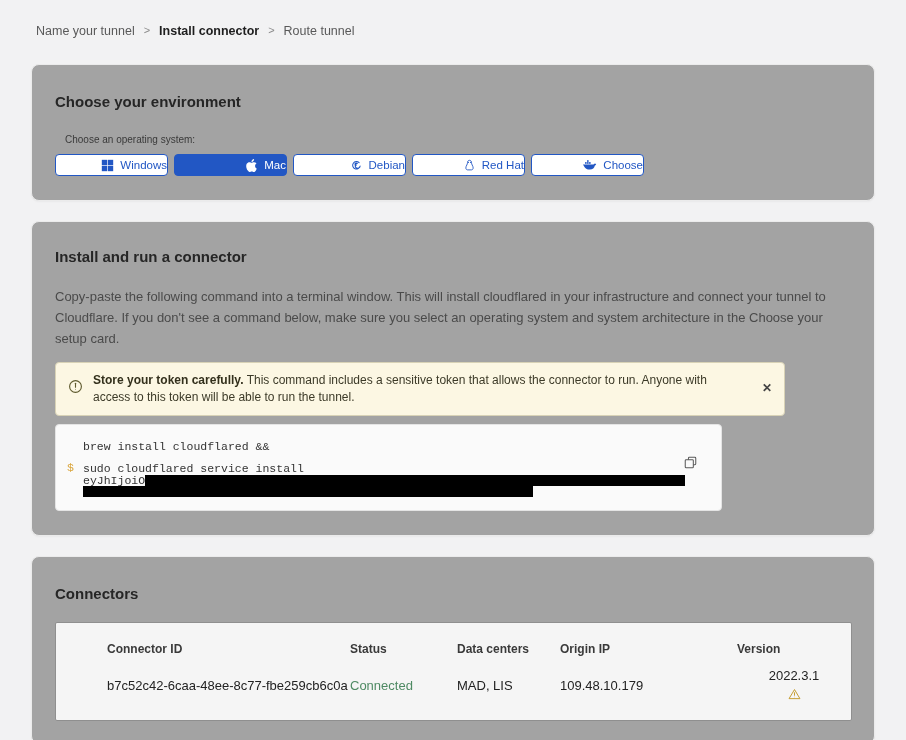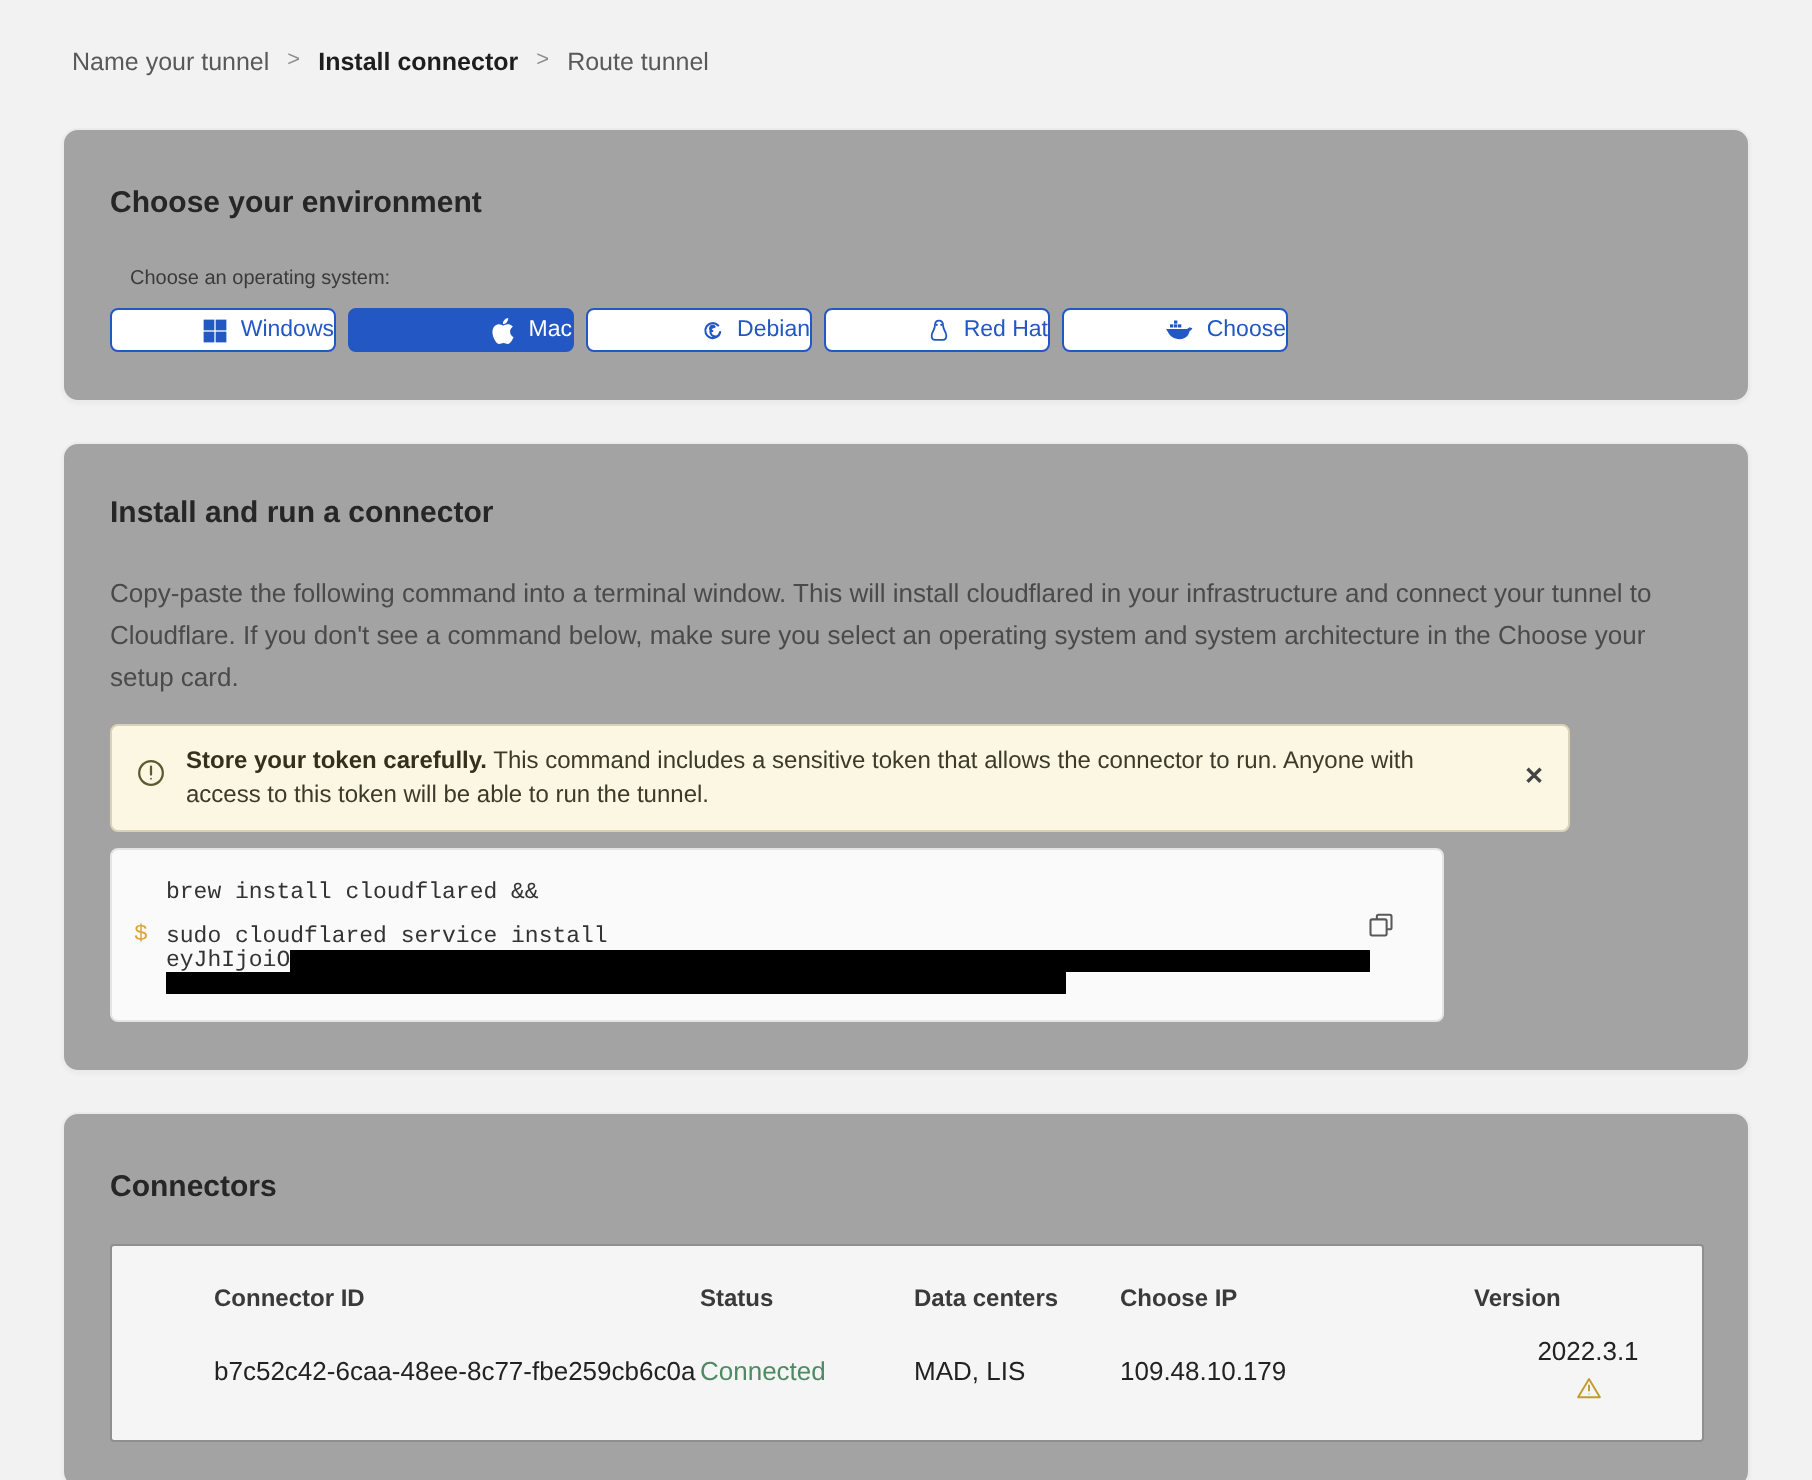--- a/index.html
+++ b/index.html
@@ -229,21 +229,21 @@
   </div>
 </section>
 
 <section class="card" id="connectors-card">
   <h2 class="card-title">Connectors</h2>
   <div class="connectors-table">
     <div class="table-header-row">
       <span>Connector ID</span>
       <span>Status</span>
       <span>Data centers</span>
-      <span>Choose IP</span>
+      <span>Origin IP</span>
       <span>Version</span>
     </div>
     <div class="table-value-row">
       <span>b7c52c42-6caa-48ee-8c77-fbe259cb6c0a</span>
       <span class="cell-status">Connected</span>
       <span>MAD, LIS</span>
       <span>109.48.10.179</span>
       <span class="cell-version">
         <span>2022.3.1</span>
         <span>

